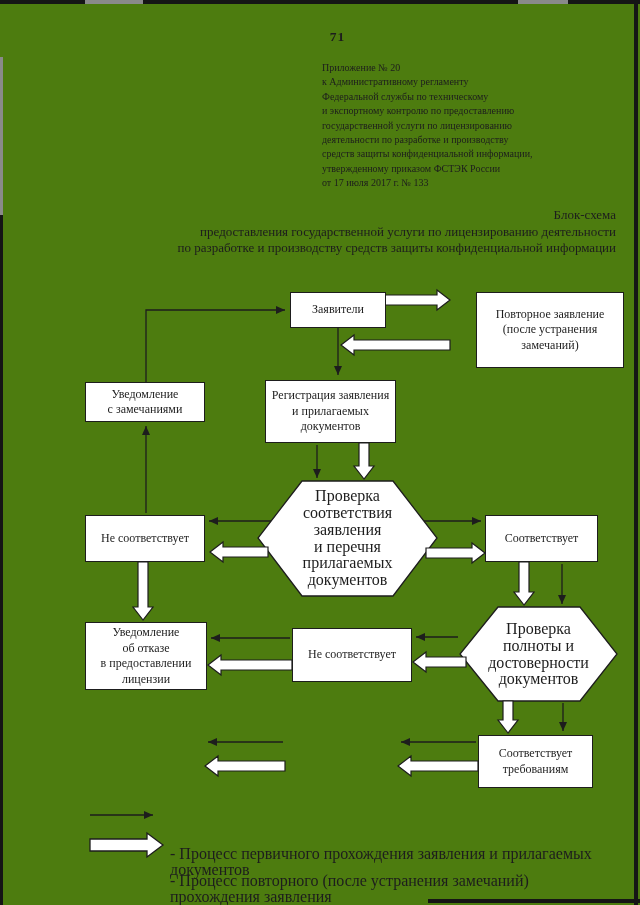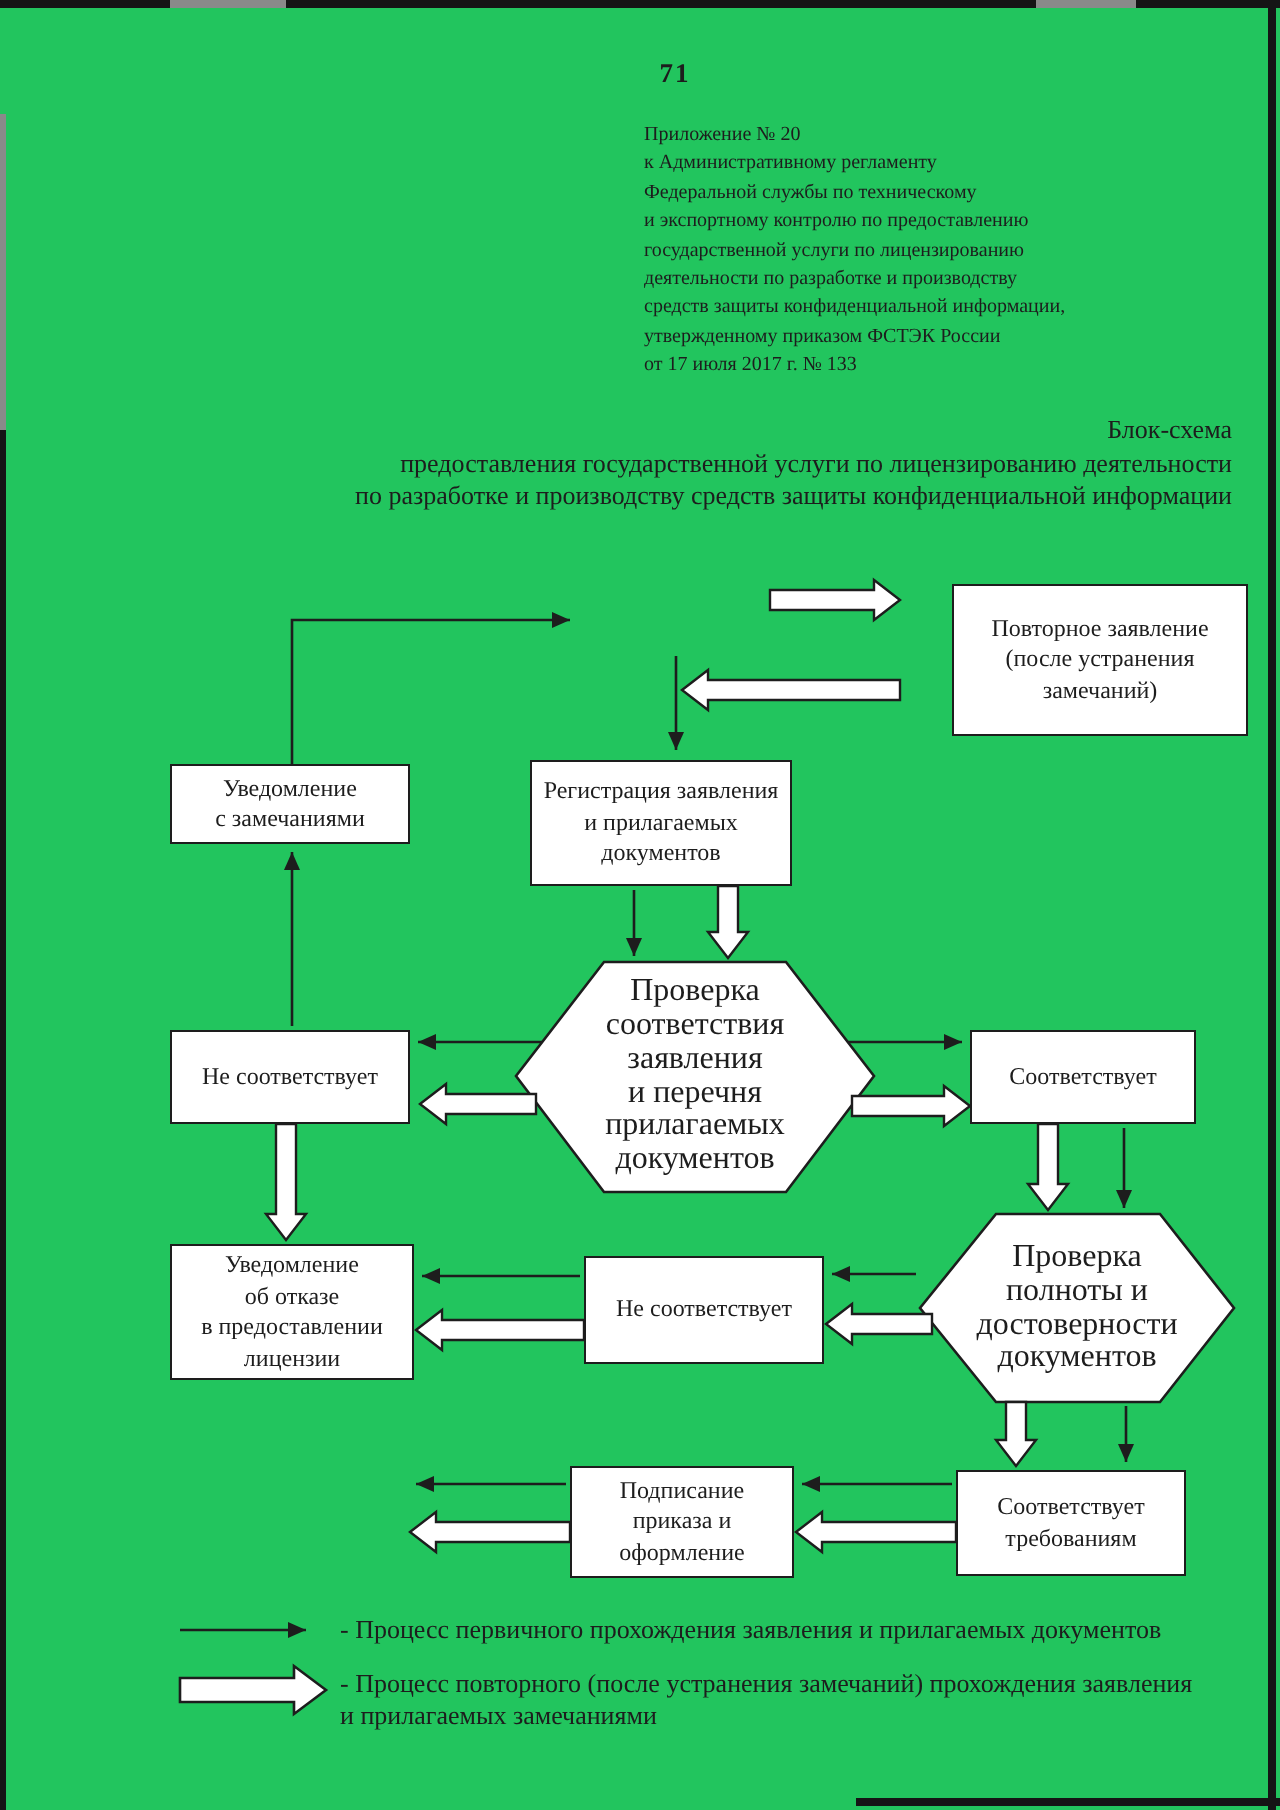--- a/index.html
+++ b/index.html
@@ -1,17 +1,17 @@
 <!DOCTYPE html>
 <html><head>
 <meta charset="utf-8">
 <style>
   html,body { margin:0; padding:0; background:#e8e8e8; }
   .page {
-    position:relative; width:640px; height:905px; background:#22c55e;
+    position:relative; width:640px; height:905px; background:#4d7c0f;
     font-family:"Liberation Serif","DejaVu Serif",serif; color:#1d1d1d;
     overflow:hidden;
   }
   .scan-mark { position:absolute; background:#151515; }
   .scan-mark.gray { background:#8a8a8a; }
   .pageno { position:absolute; left:300px; top:29px; width:75px; text-align:center;
             font-size:13.5px; font-weight:700; letter-spacing:1px; }
   .appendix {
     position:absolute; left:322px; top:61px; width:284px;
     font-size:10px; line-height:14.4px; text-align:left; white-space:pre-line;
@@ -25,21 +25,21 @@
     position:absolute; border:1.3px solid #1d1d1d; background:#fff;
     display:flex; align-items:center; justify-content:center;
     text-align:center; font-size:12px; line-height:15.5px; white-space:pre-line;
     box-sizing:border-box;
   }
   .hextext {
     position:absolute; display:flex; align-items:center; justify-content:center;
     text-align:center; font-size:16px; line-height:16.8px; white-space:pre-line;
   }
   .legend-text {
-    position:absolute; font-size:13px; line-height:15.5px; white-space:pre-line;
+    position:absolute; font-size:16px; line-height:15.5px; white-space:pre-line;margin-top:39px;
   }
 </style>
 </head>
 <body>
 
 <div class="page">
 
   <div class="scan-mark" style="left:0;top:0;width:640px;height:4px"></div>
   <div class="scan-mark gray" style="left:85px;top:0;width:58px;height:4px"></div>
   <div class="scan-mark gray" style="left:518px;top:0;width:50px;height:4px"></div>
@@ -95,20 +95,21 @@
     <polygon points="413,662 426,652 426,657 466,657 466,667 426,667 426,672" fill="#fff" stroke="#1d1d1d" stroke-width="1.2"></polygon>
     <polygon points="208,665 221,655 221,660 292,660 292,670 221,670 221,675" fill="#fff" stroke="#1d1d1d" stroke-width="1.2"></polygon>
     <polygon points="508,733 498,720 503,720 503,701 513,701 513,720 518,720" fill="#fff" stroke="#1d1d1d" stroke-width="1.2"></polygon>
     <polygon points="398,766 411,756 411,761 478,761 478,771 411,771 411,776" fill="#fff" stroke="#1d1d1d" stroke-width="1.2"></polygon>
     <polygon points="205,766 218,756 218,761 285,761 285,771 218,771 218,776" fill="#fff" stroke="#1d1d1d" stroke-width="1.2"></polygon>
 
     <line x1="90" y1="815" x2="153" y2="815" stroke="#1d1d1d" stroke-width="1.3" marker-end="url(#ah)"></line>
     <polygon points="163,845 147,833 147,839 90,839 90,851 147,851 147,857" fill="#fff" stroke="#1d1d1d" stroke-width="1.3"></polygon>
   </svg>
 
+  <div class="box" style="left:290px;top:292px;width:96px;height:36px">Заявители</div>
   <div class="box" style="left:476px;top:292px;width:148px;height:76px">Повторное заявление
 (после устранения
 замечаний)</div>
   <div class="box" style="left:85px;top:382px;width:120px;height:40px">Уведомление
 с замечаниями</div>
   <div class="box" style="left:265px;top:380px;width:131px;height:63px">Регистрация заявления
 и прилагаемых
 документов</div>
   <div class="hextext" style="left:270px;top:487px;width:155px;height:103px">Проверка
 соответствия
@@ -120,23 +121,20 @@
   <div class="box" style="left:485px;top:515px;width:113px;height:47px">Соответствует</div>
   <div class="box" style="left:85px;top:622px;width:122px;height:68px">Уведомление
 об отказе
 в предоставлении
 лицензии</div>
   <div class="box" style="left:292px;top:628px;width:120px;height:54px">Не соответствует</div>
   <div class="hextext" style="left:466px;top:621px;width:145px;height:67px">Проверка
 полноты и
 достоверности
 документов</div>
-  <div class="box" style="left:285px;top:733px;width:112px;height:56px">Подписание
-приказа и
-оформление</div>
   <div class="box" style="left:478px;top:735px;width:115px;height:53px">Соответствует
 требованиям</div>
 
   <div class="legend-text" style="left:170px;top:807px;width:445px">- Процесс первичного прохождения заявления и прилагаемых документов</div>
   <div class="legend-text" style="left:170px;top:834px;width:445px">- Процесс повторного (после устранения замечаний) прохождения заявления
 и прилагаемых замечаниями</div>
 
 </div>
 
 </body></html>

